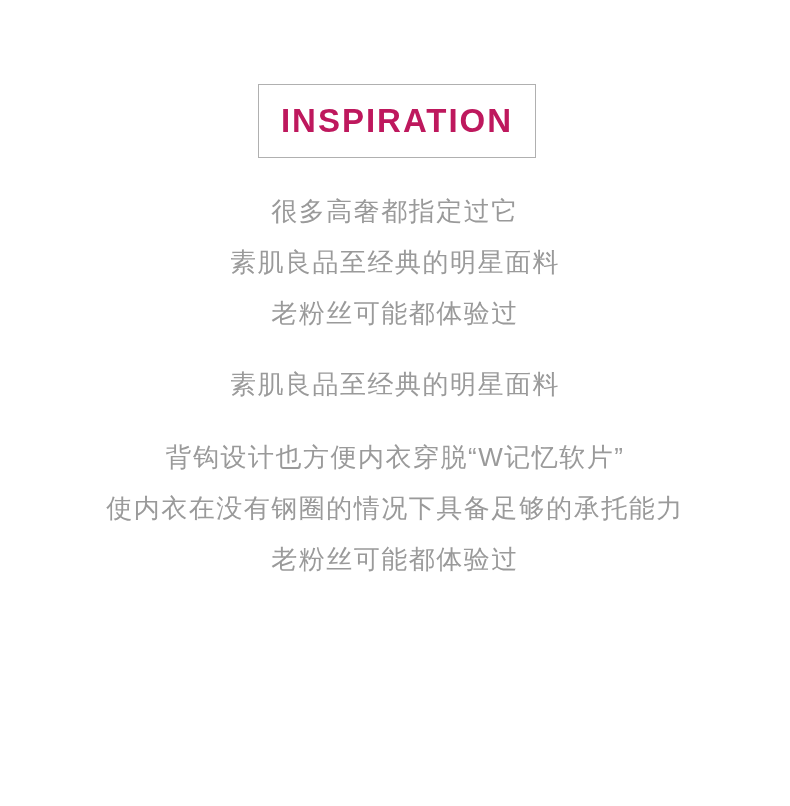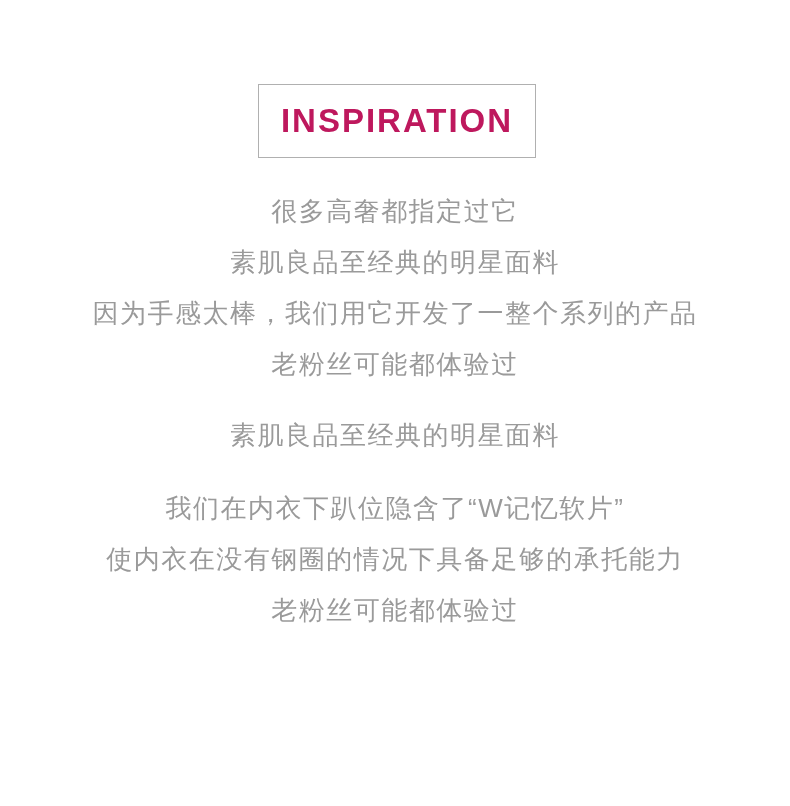--- a/index.html
+++ b/index.html
@@ -60,29 +60,28 @@
 
   <div class="title-box">
     <span class="title-text">INSPIRATION</span>
   </div>
 
   <div class="content">
 
     <div class="paragraph">
       <div class="text-line">很多高奢都指定过它</div>
       <div class="text-line">素肌良品至经典的明星面料</div>
-      <div class="text-line">因为手感太棒，我们用它开发了一整个系列的产品</div>
       <div class="text-line">老粉丝可能都体验过</div>
     </div>
 
     <div class="paragraph">
       <div class="text-line">素肌良品至经典的明星面料</div>
     </div>
 
     <div class="paragraph">
-      <div class="text-line">我们在内衣下趴位隐含了“W记忆软片”</div>
+      <div class="text-line">背钩设计也方便内衣穿脱“W记忆软片”</div>
       <div class="text-line">使内衣在没有钢圈的情况下具备足够的承托能力</div>
       <div class="text-line">老粉丝可能都体验过</div>
     </div>
 
   </div>
 
 </div>
 
 </body></html>

